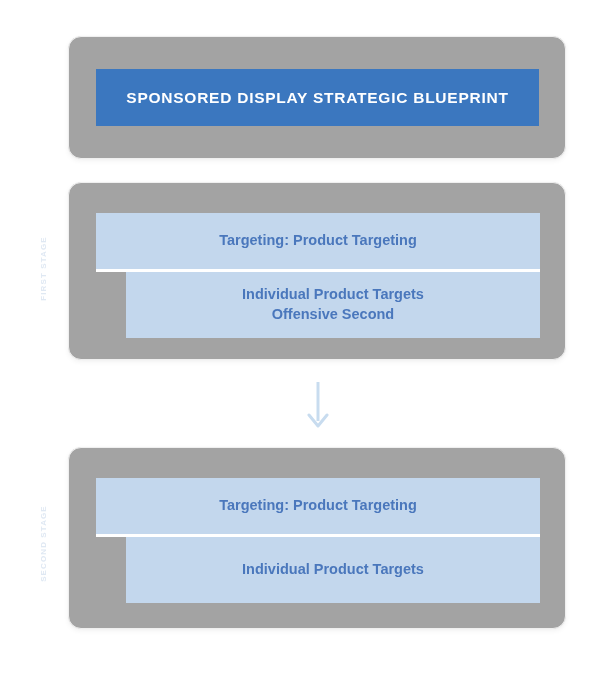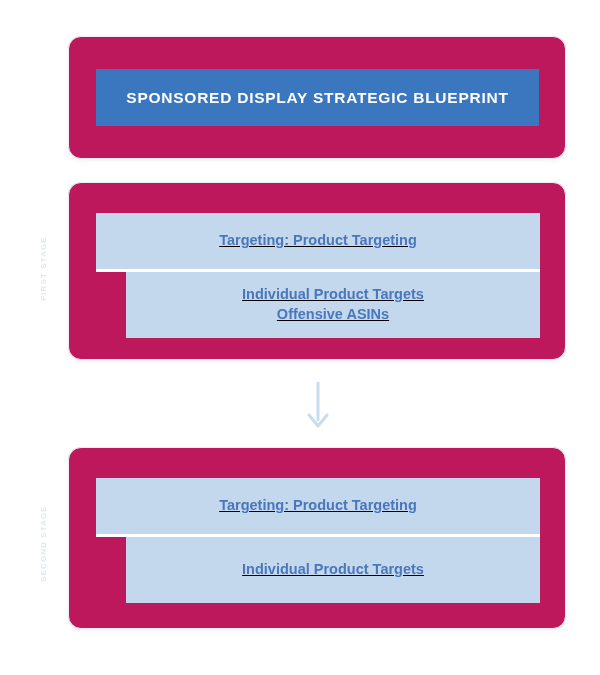--- a/index.html
+++ b/index.html
@@ -18,21 +18,21 @@
   .canvas {
     position: relative;
     width: 600px;
     height: 675px;
     background: #ffffff;
   }
 
   
   .card {
     position: absolute;
-    background: #be185d;
+    background: #a3a3a3;
     border: 1px solid #efefef;
     border-radius: 13px;
     box-shadow: 0 2px 5px rgba(0,0,0,0.055), 0 0 1px rgba(0,0,0,0.05);
     box-sizing: border-box;
   }
 
   .card-title {
     left: 68px;
     top: 36px;
     width: 498px;
@@ -75,21 +75,20 @@
     white-space: nowrap;
     line-height: 1;
   }
 
   
   .block-stack {
     position: absolute;
     left: 27px;
     top: 30px;
     width: 444px;
-    text-decoration: underline;
   }
 
   .block {
     background: #c3d7ed;
     color: #4a77bc;
     font-size: 14.5px;
     font-weight: bold;
     text-align: center;
     display: flex;
     align-items: center;
@@ -157,21 +156,21 @@
 
       <div class="block block-row-1">
         <span class="block-line">Targeting: Product Targeting</span>
       </div>
 
       <div class="block-divider"></div>
 
       <div class="block block-row-2">
         <div>
           <span class="block-line">Individual Product Targets</span>
-          <span class="block-line">Offensive ASINs</span>
+          <span class="block-line">Offensive Second</span>
         </div>
       </div>
 
     </div>
   </div>
 
   <div class="arrow-connector">
     <svg width="32" height="46" viewBox="0 0 32 46">
       <line x1="16" y1="0" x2="16" y2="39" stroke="#c8dcef" stroke-width="3" stroke-linecap="butt"></line>
       <polyline points="7,33 16,44 25,33" fill="none" stroke="#c8dcef" stroke-width="3" stroke-linecap="round" stroke-linejoin="round"></polyline>

